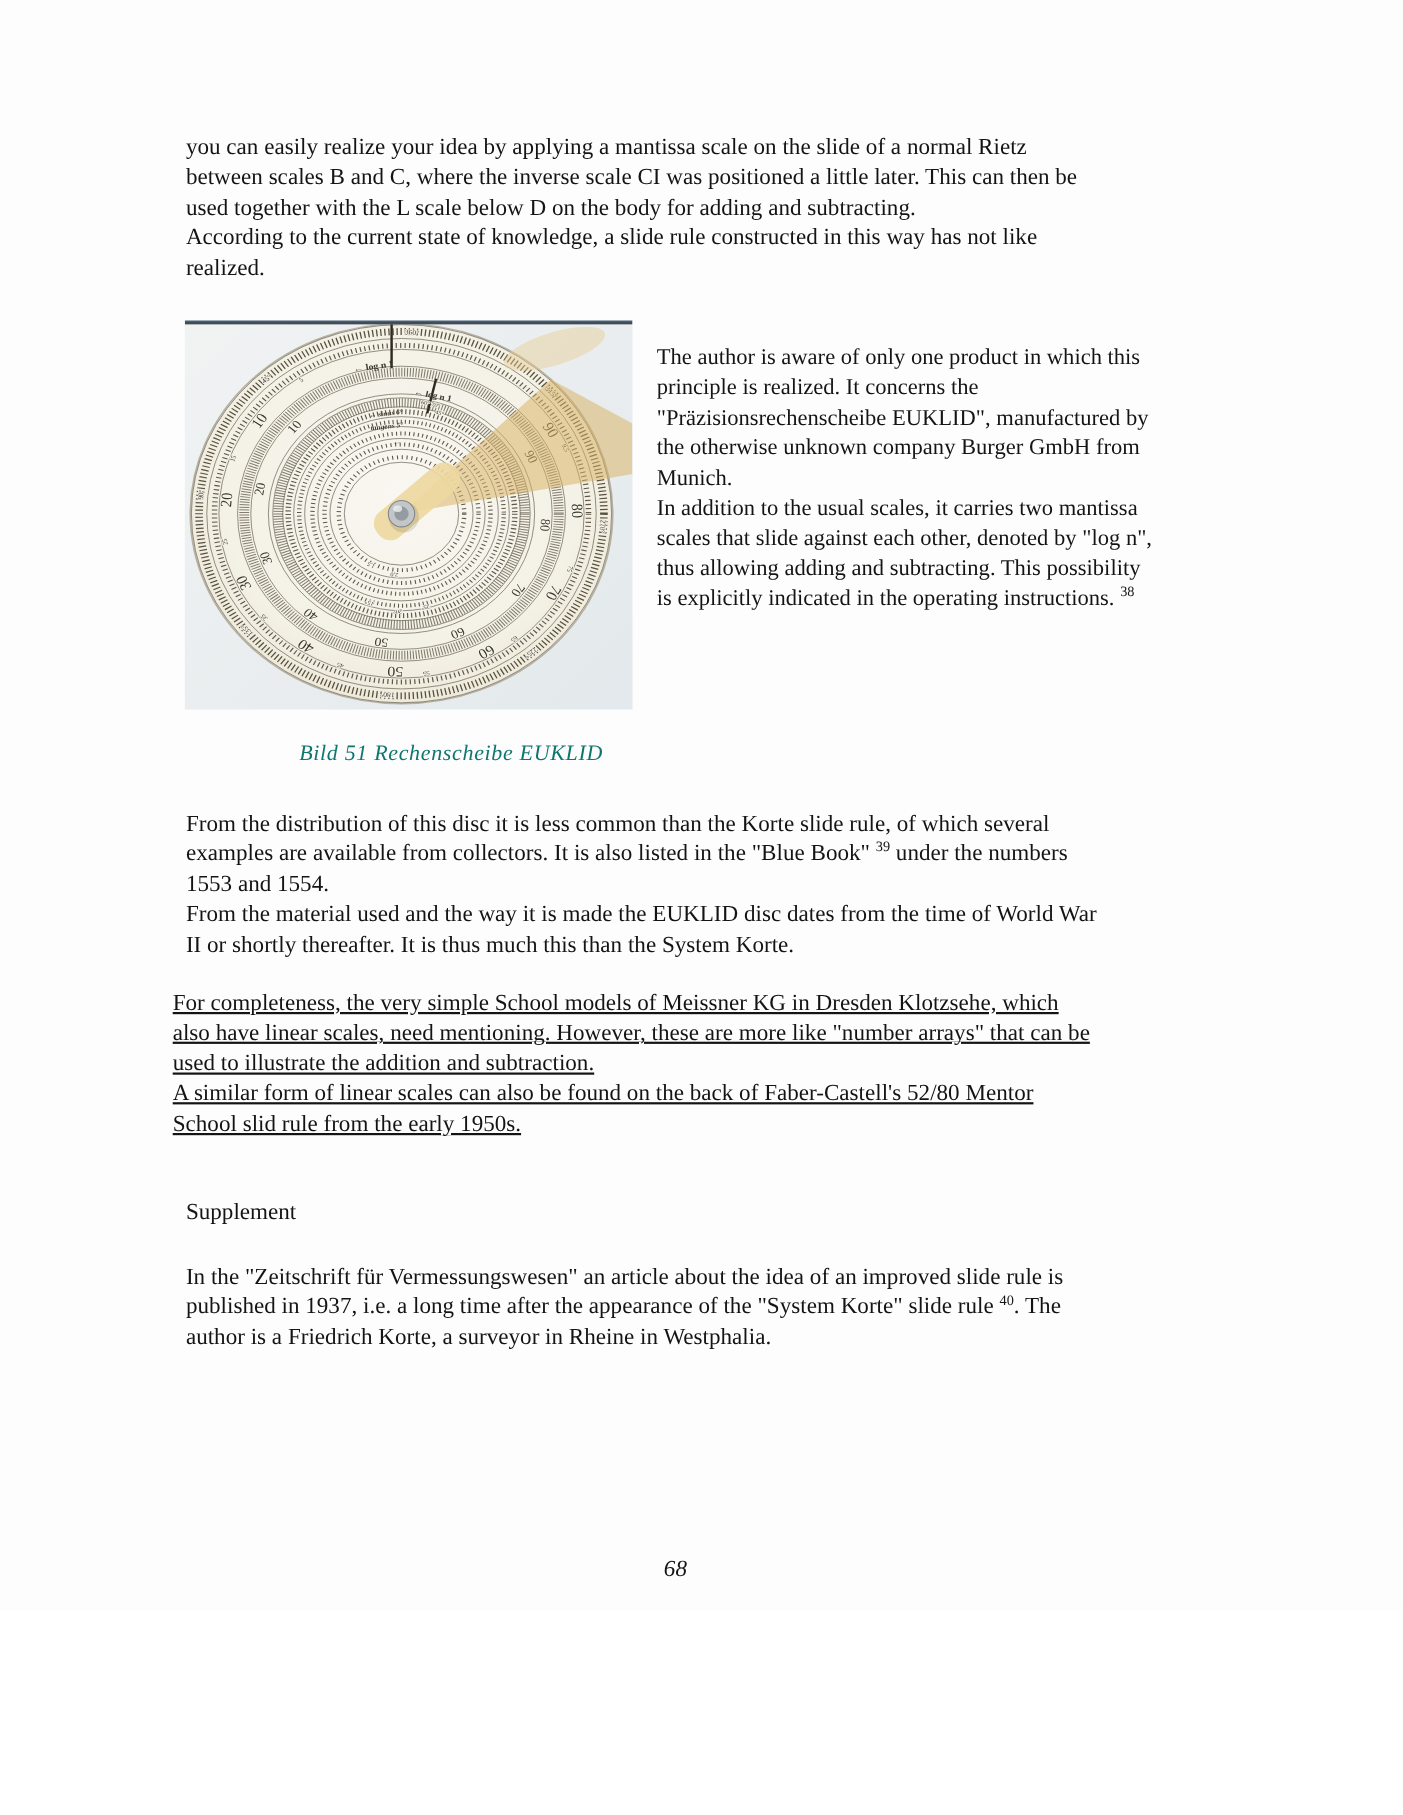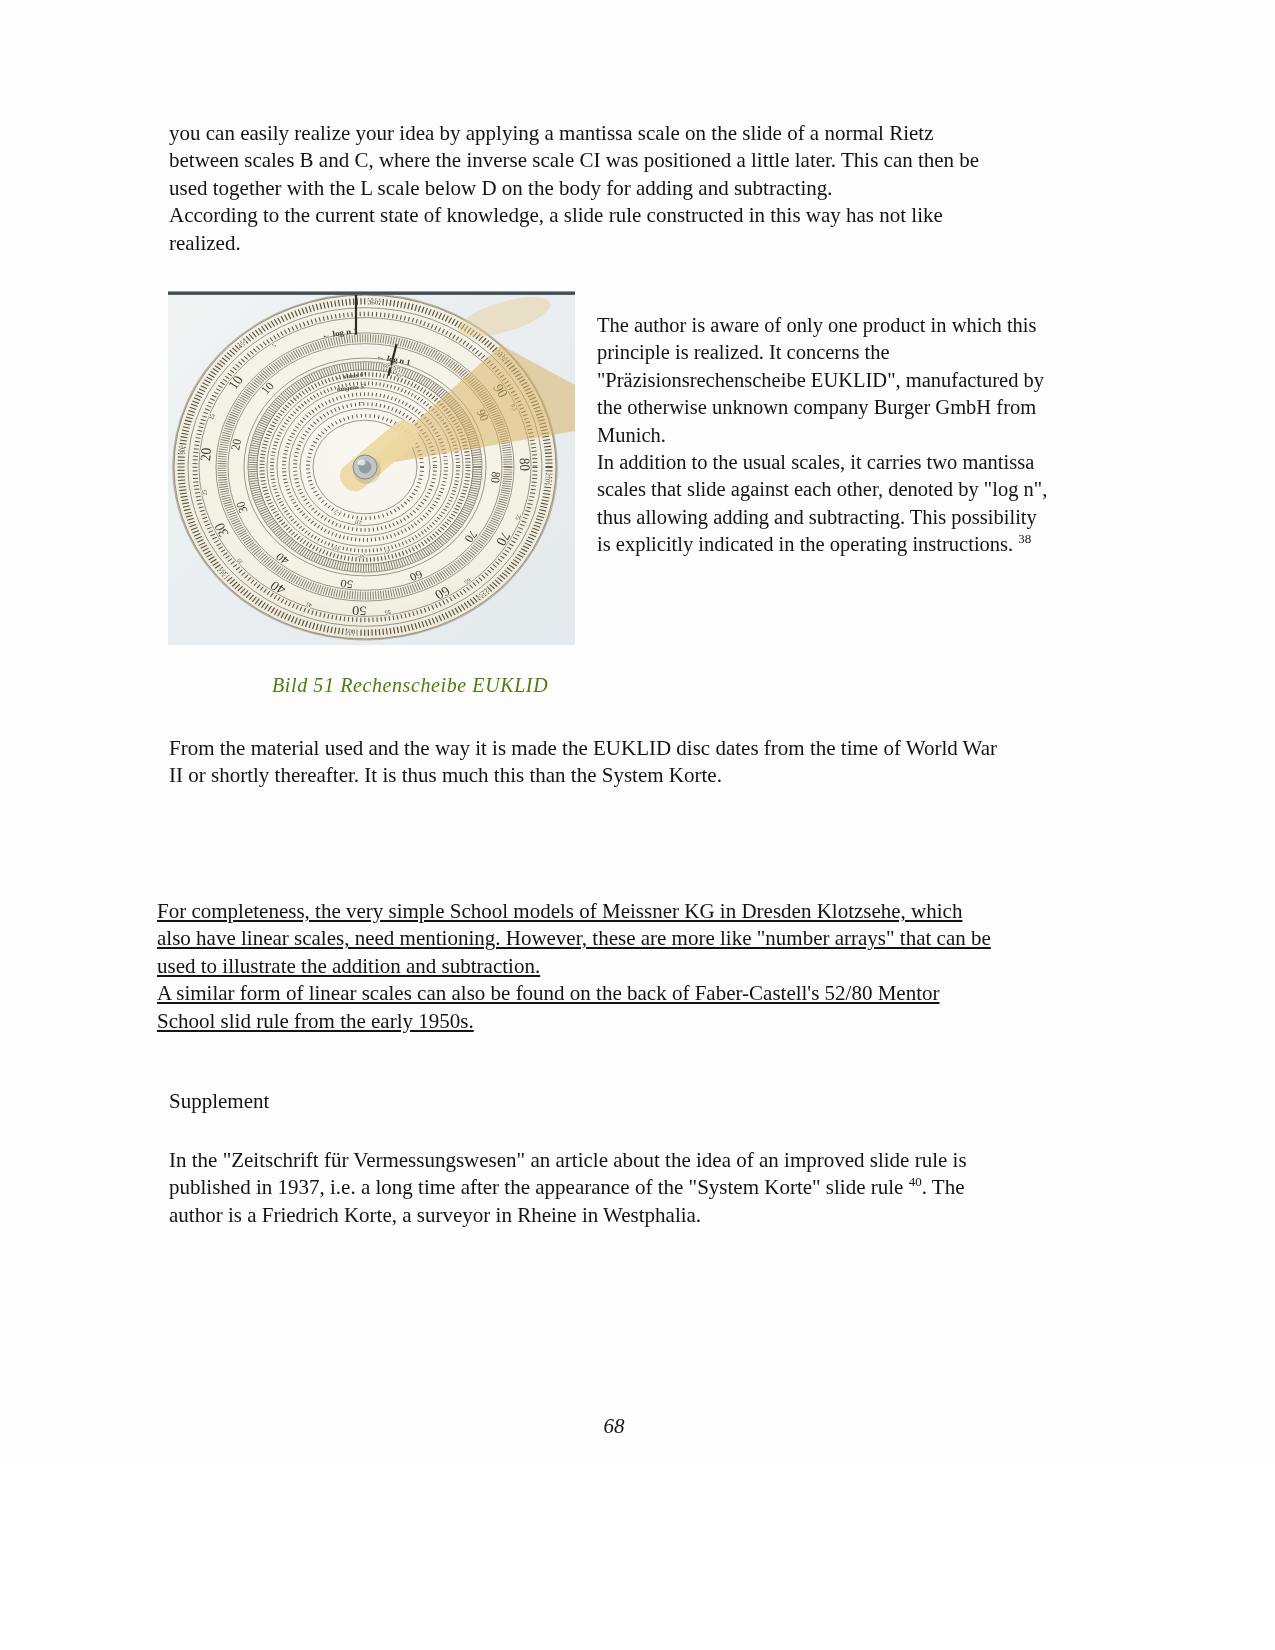--- a/index.html
+++ b/index.html
@@ -2,21 +2,21 @@
 <html><head>
 <meta charset="utf-8">
 <style>
   html,body{margin:0;padding:0;background:#ffffff;}
   .page{position:relative;width:1275px;height:1465px;background:#fdfdfd;overflow:hidden;
         font-family:"Liberation Serif",serif;color:#141414;}
   .tblock{position:absolute;font-size:21px;line-height:27.4px;}
   .tblock p{margin:0;}
   sup.fn{font-size:13px;line-height:0;vertical-align:8px;}
   .sidecol{font-size:20.5px;}
-  .caption{position:absolute;font-size:20px;font-style:italic;letter-spacing:0.6px;color:#4d7c0f;}
+  .caption{position:absolute;font-size:20px;font-style:italic;letter-spacing:0.6px;color:#0f766e;}
   .heading{position:absolute;font-size:21px;}
   .pageno{position:absolute;text-align:center;font-size:21px;}
   .photo{position:absolute;left:168px;top:291px;width:407px;height:354px;overflow:hidden;
          background:linear-gradient(135deg,#f1f3f3 0%,#e9edef 55%,#e3e9ec 100%);}
   .photo .topline{position:absolute;left:0;top:0;width:100%;height:4px;
          background:linear-gradient(180deg,#aec2d4 0%,#47525b 35%,#3c4750 75%,#707b84 100%);}
   .photo svg{position:absolute;left:0;top:0;}
   svg text{font-family:"Liberation Serif",serif;fill:#3c372c;text-anchor:middle;
            paint-order:stroke;stroke:#f6f3ea;stroke-width:1.6px;}
   svg text.nolo{stroke:none;}
@@ -153,20 +153,21 @@
   </div>
 
   <div class="tblock sidecol" style="left:597px;top:288px;width:452px;margin-top:24px;">
     <p>The author is aware of only one product in which this principle is realized. It concerns the "Präzisionsrechenscheibe EUKLID", manufactured by the otherwise unknown company Burger GmbH from Munich.</p>
     <p><span>In addition to the usual scales, it carries two mantissa scales that slide against each other, denoted by "log n", thus allowing adding and subtracting. This possibility is explicitly indicated in the operating instructions. </span><sup class="fn">38</sup></p>
   </div>
 
   <div class="caption" style="left:272px;top:674px;">Bild 51 Rechenscheibe EUKLID</div>
 
   <div class="tblock" style="left:169px;top:735px;width:836px;">
+    <p><span>From the distribution of this disc it is less common than the Korte slide rule, of which several examples are available from collectors. It is also listed in the "Blue Book" </span><sup class="fn">39</sup><span> under the numbers 1553 and 1554.</span></p>
     <p>From the material used and the way it is made the EUKLID disc dates from the time of World War II or shortly thereafter. It is thus much this than the System Korte.</p>
   </div>
 
   <div class="tblock" style="left:157px;top:898px;width:836px;text-decoration:underline;">
     <p>For completeness, the very simple School models of Meissner KG in Dresden Klotzsehe, which also have linear scales, need mentioning. However, these are more like "number arrays" that can be used to illustrate the addition and subtraction.</p>
     <p>A similar form of linear scales can also be found on the back of Faber-Castell's 52/80 Mentor School slid rule from the early 1950s.</p>
   </div>
 
   <div class="heading" style="left:169px;top:1089px;">Supplement</div>
 

